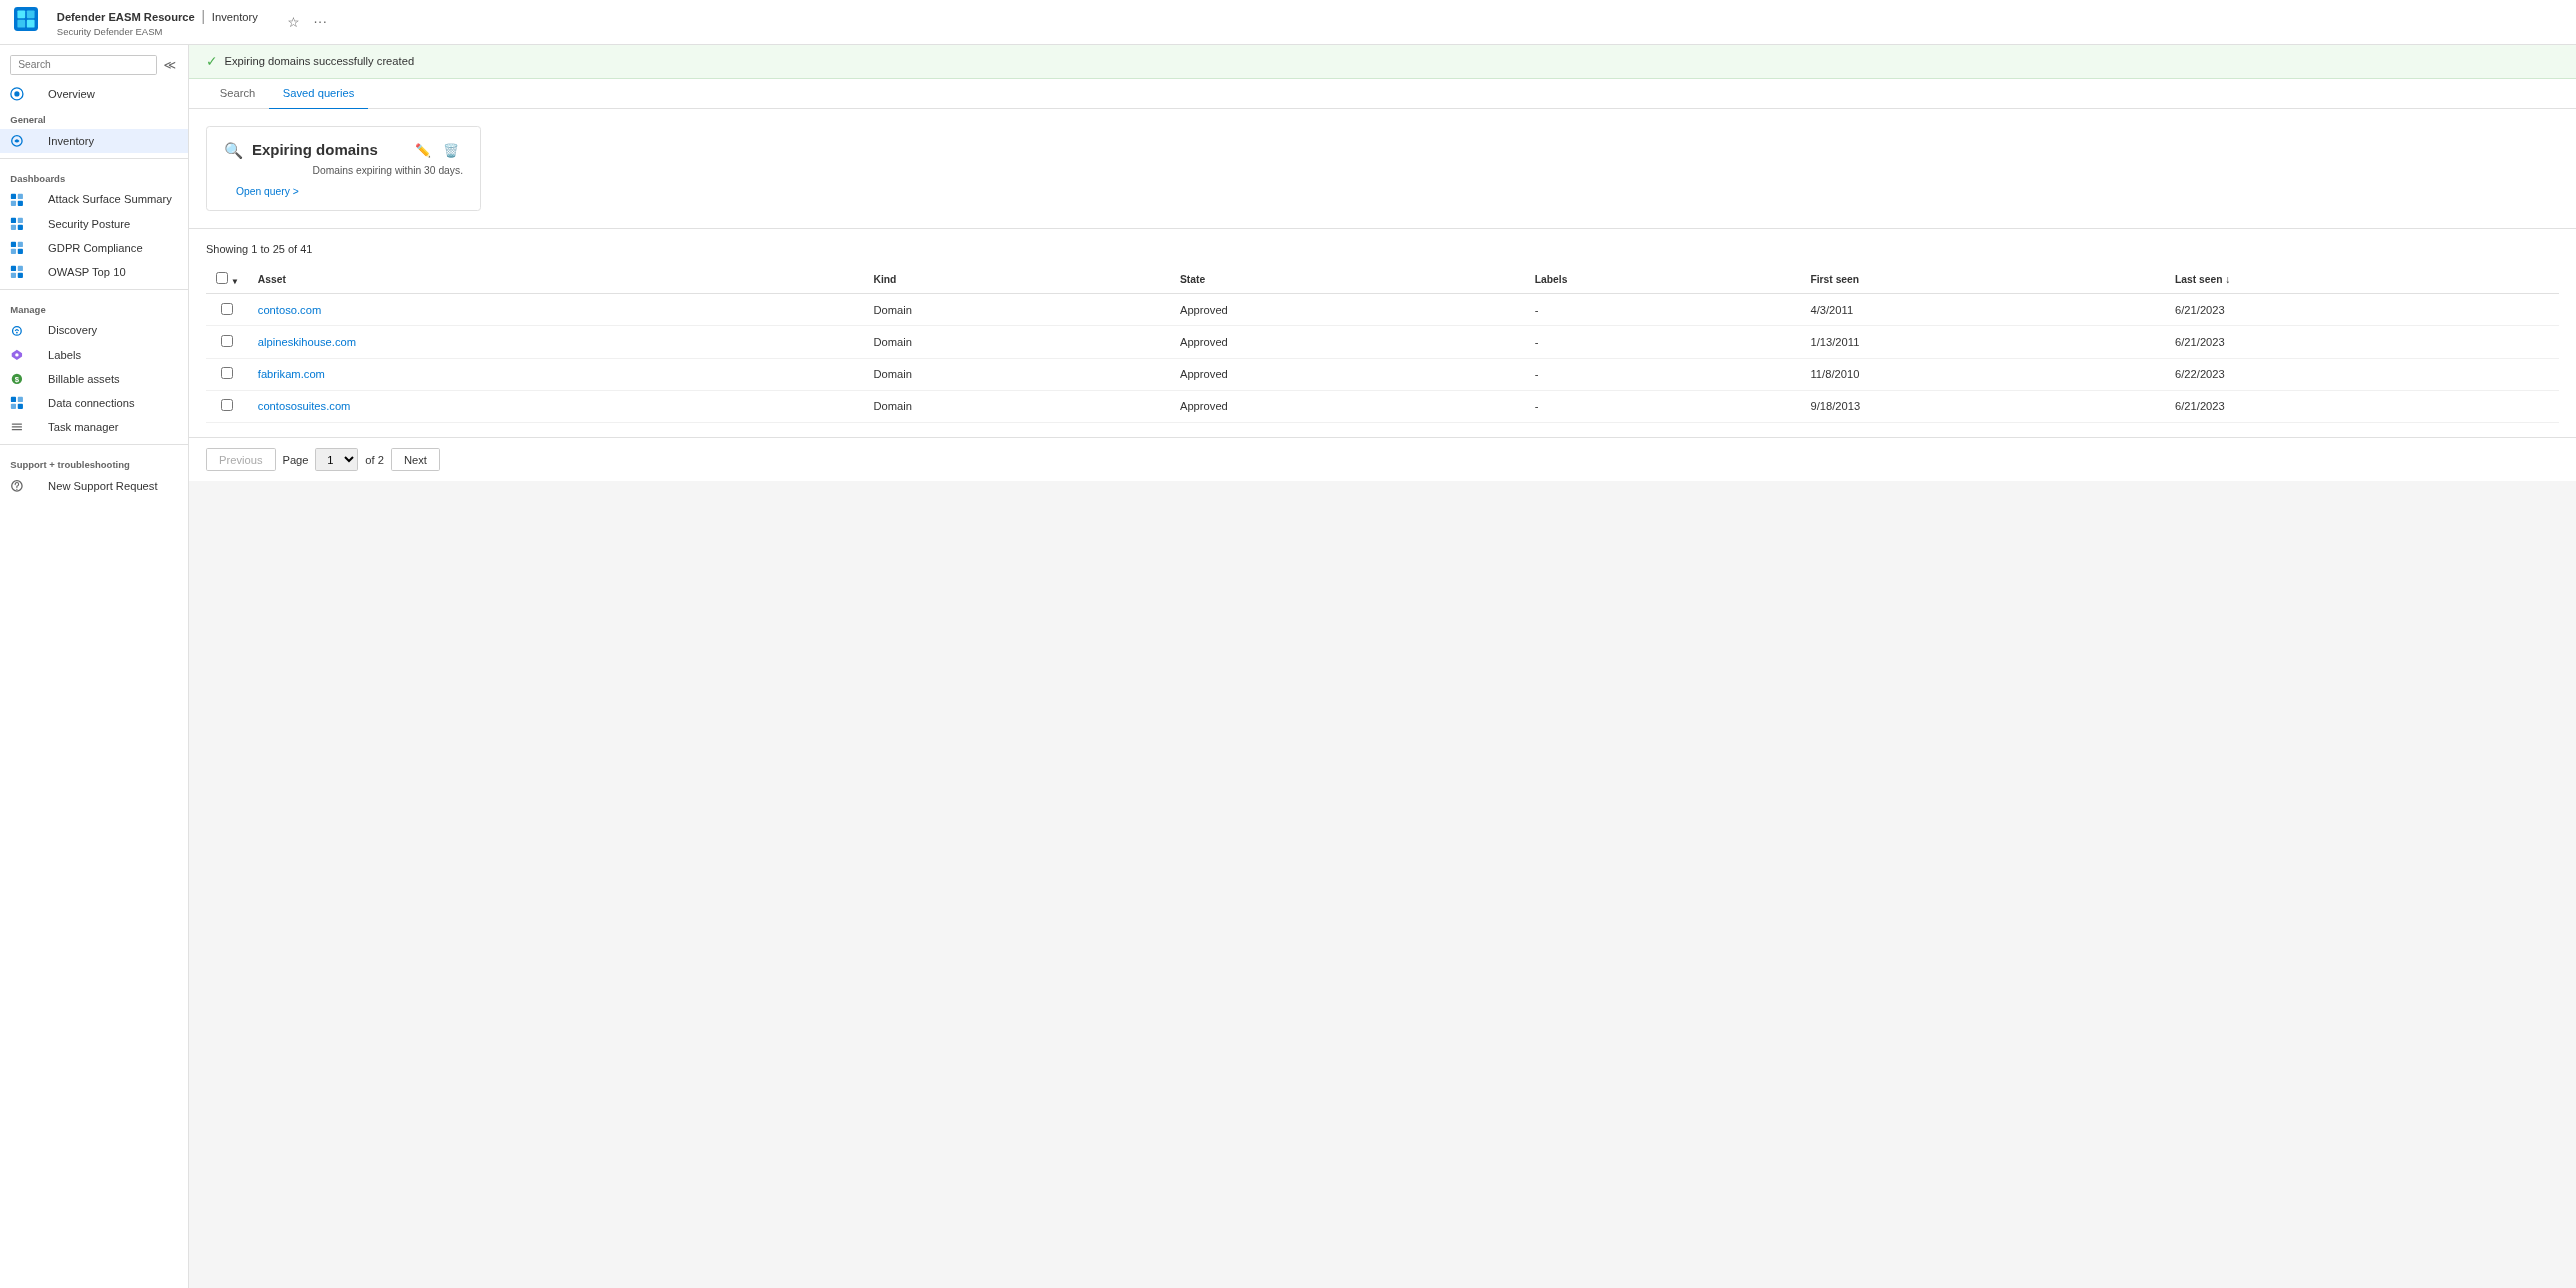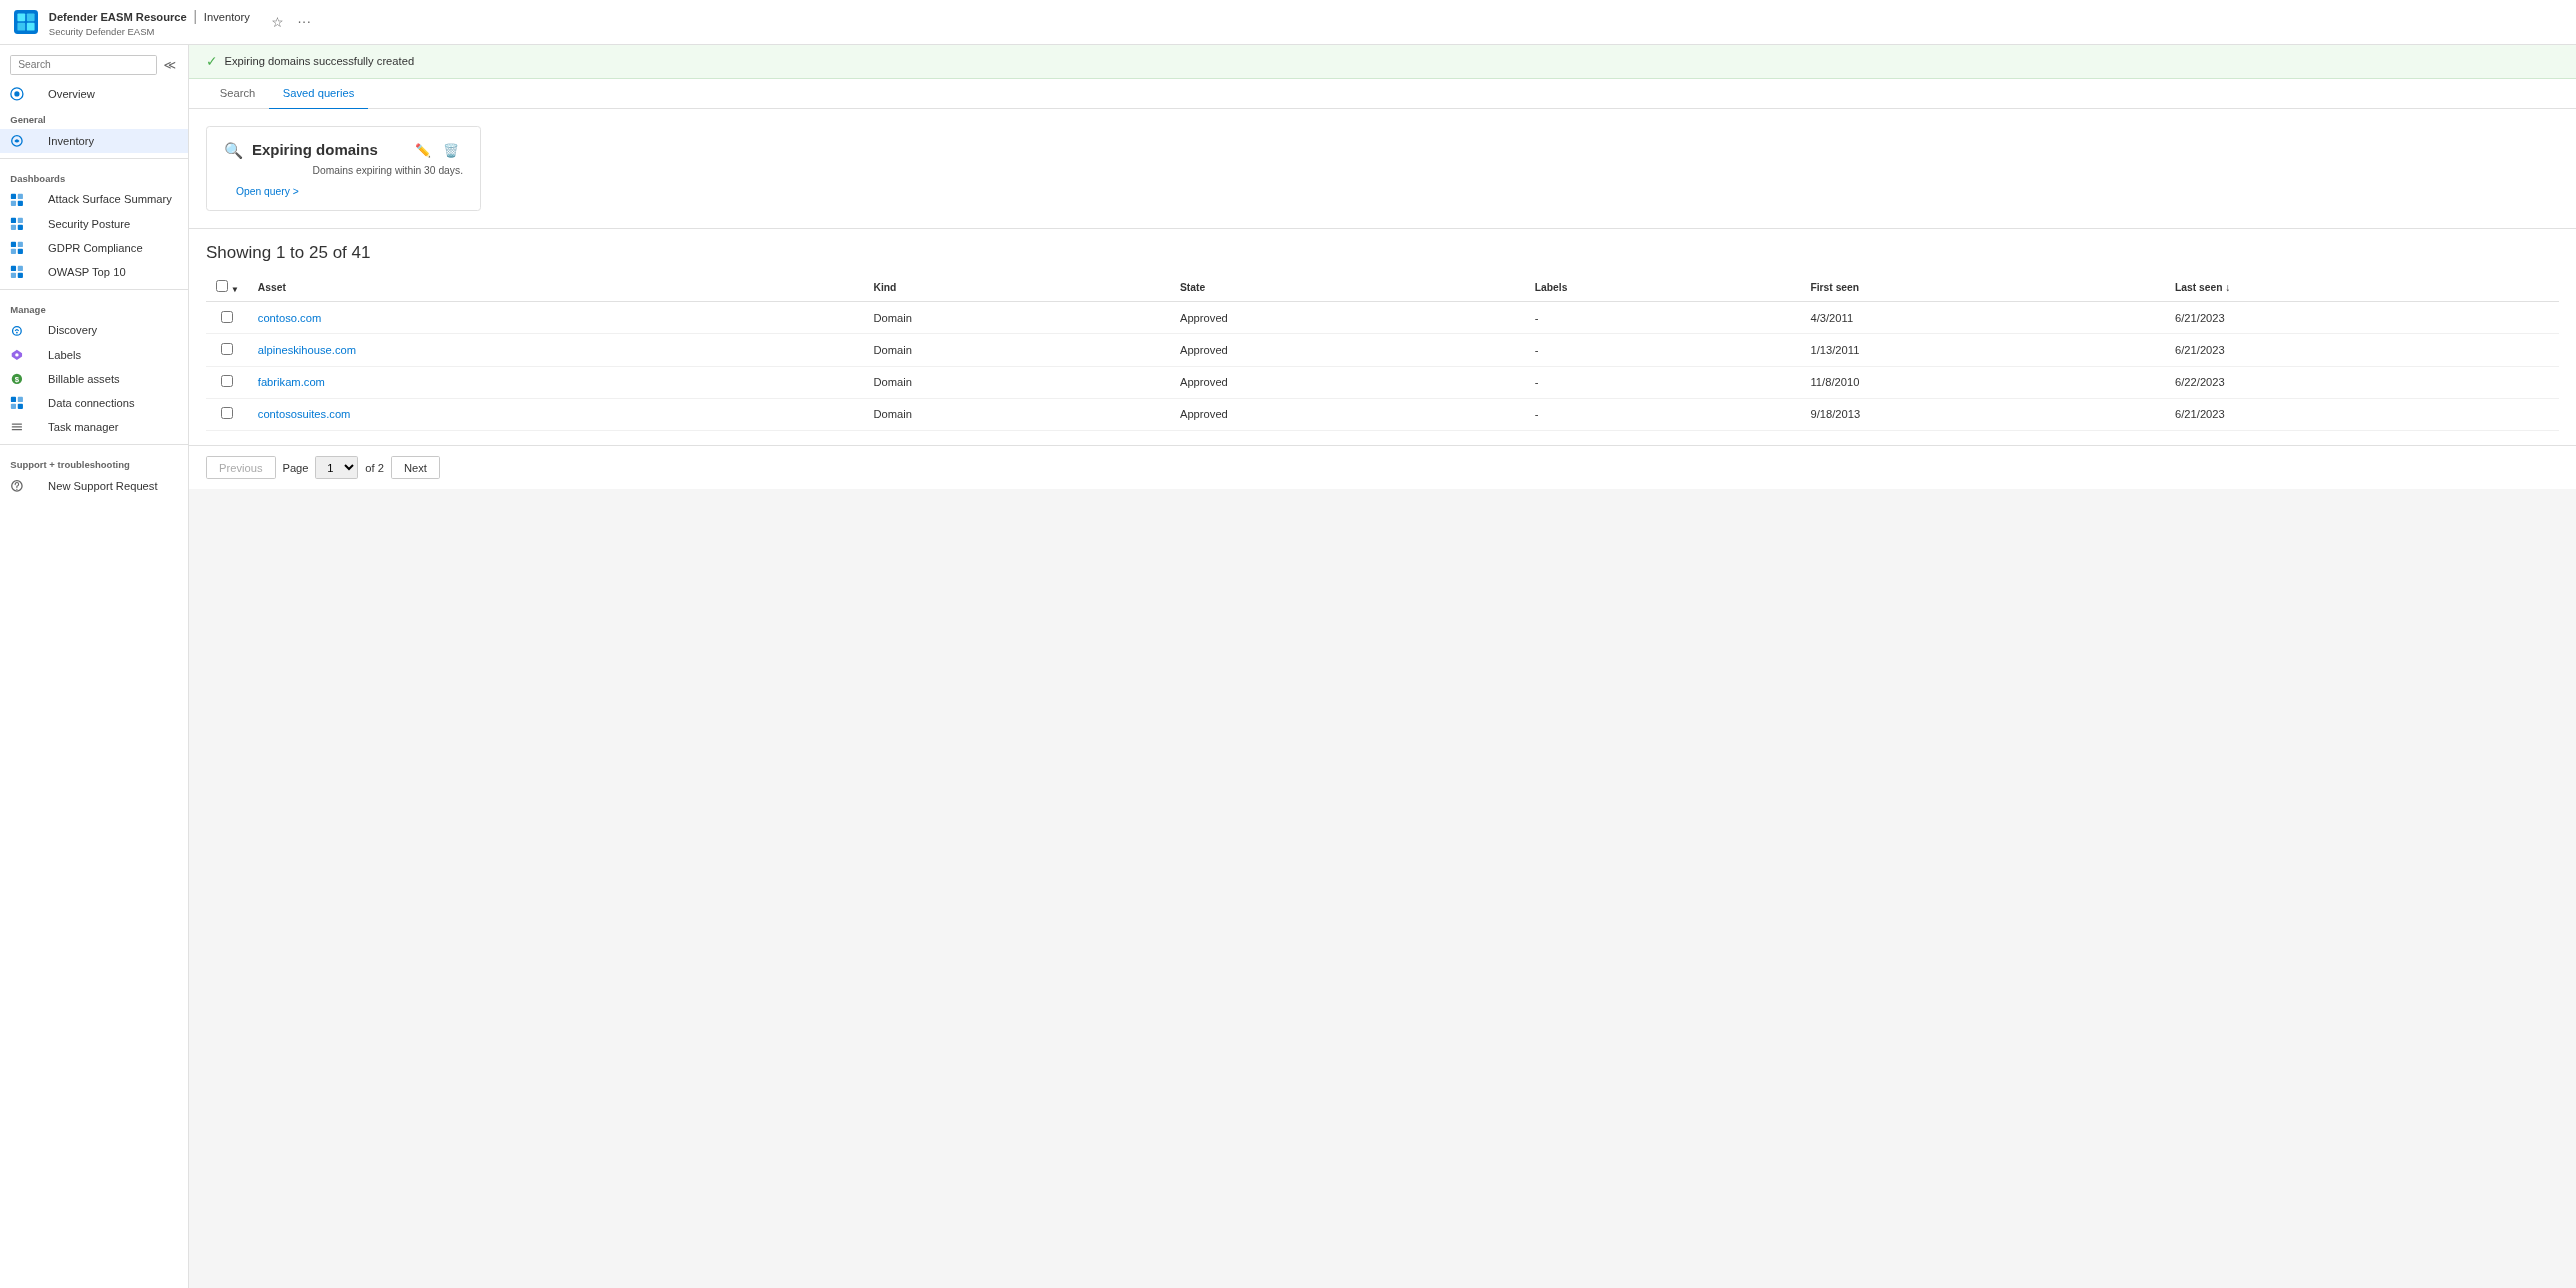--- a/index.html
+++ b/index.html
@@ -1,21 +1,21 @@
 <!DOCTYPE html>
 <html style="font-size:13.8px"><head>
   <meta charset="utf-8">
   <style>
     * { box-sizing: border-box; margin: 0; padding: 0; }
     body { font-family: 'Segoe UI', Arial, sans-serif; font-size: 11.2px; color: #333; background: #f5f5f5; display: flex; flex-direction: column; height: 100vh; overflow: hidden; }
 
     
     .top-bar {
-      display: flex; align-items: center; padding: 6.9px 13.8px; background: #fff;
-      border-bottom: 0.9px solid #e0e0e0; min-height: 43px; gap: 11px;
+      display: flex; padding: 6.9px 13.8px; background: #fff;
+      border-bottom: 0.9px solid #e0e0e0; min-height: 43px; gap: 19px;
     }
     .top-bar-logo { width: 24px; height: 24px; }
     .top-bar-subtitle { font-size: 9.5px; color: #666; margin-top: 0.9px; }
     .top-bar-title-group { display: flex; flex-direction: column; }
     .top-bar-separator { color: #999; font-size: 15.5px; margin: 0 3.4px; }
     .top-bar-actions { display: flex; align-items: center; gap: 6.9px; margin-left: 6.9px; }
     .top-bar-icon-btn { background: none; border: none; cursor: pointer; color: #666; font-size: 13.8px; padding: 1.7px 3.4px; }
 
     
     .app-body { display: flex; flex: 1; overflow: hidden; }
@@ -78,21 +78,21 @@
     .query-card-header { display: flex; align-items: flex-start; gap: 8.6px; margin-bottom: 5.2px; }
     .query-card-search-icon { color: #0078d4; font-size: 15.5px; margin-top: 0.9px; }
     .query-card-title { font-size: 15px; font-weight: 600; color: #333; flex: 1; }
     .query-card-actions { display: flex; gap: 5.2px; }
     .query-card-action-btn { background: none; border: none; cursor: pointer; color: #0078d4; font-size: 13px; padding: 1.7px 3.4px; }
     .query-card-desc { font-size: 10.3px; color: #555; margin-bottom: 8.6px; margin-left: 8px; text-align: right; }
     .query-card-link { font-size: 10.3px; color: #0078d4; cursor: pointer; text-decoration: none; margin-left: 12px; }
 
     
     .table-area { background: #fff; padding: 13.8px 17px; }
-    .showing-text { font-size: 17px; color: #333; margin-bottom: 10.3px; }
+    .showing-text { font-size: 11px; color: #333; margin-bottom: 10.3px; }
 
     
     .data-table { width: 100%; border-collapse: collapse; }
     .data-table th {
       text-align: left; padding: 6.9px 10.3px; font-size: 10.3px; font-weight: 600;
       color: #333; border-bottom: 1.7px solid #e0e0e0; white-space: nowrap; background: #fff;
     }
     .data-table th.sortable { cursor: pointer; }
     .data-table td { padding: 8.6px 10.3px; font-size: 11.2px; color: #333; border-bottom: 0.9px solid #f0f0f0; }
     .data-table .asset-link { color: #0078d4; cursor: pointer; text-decoration: none; }

